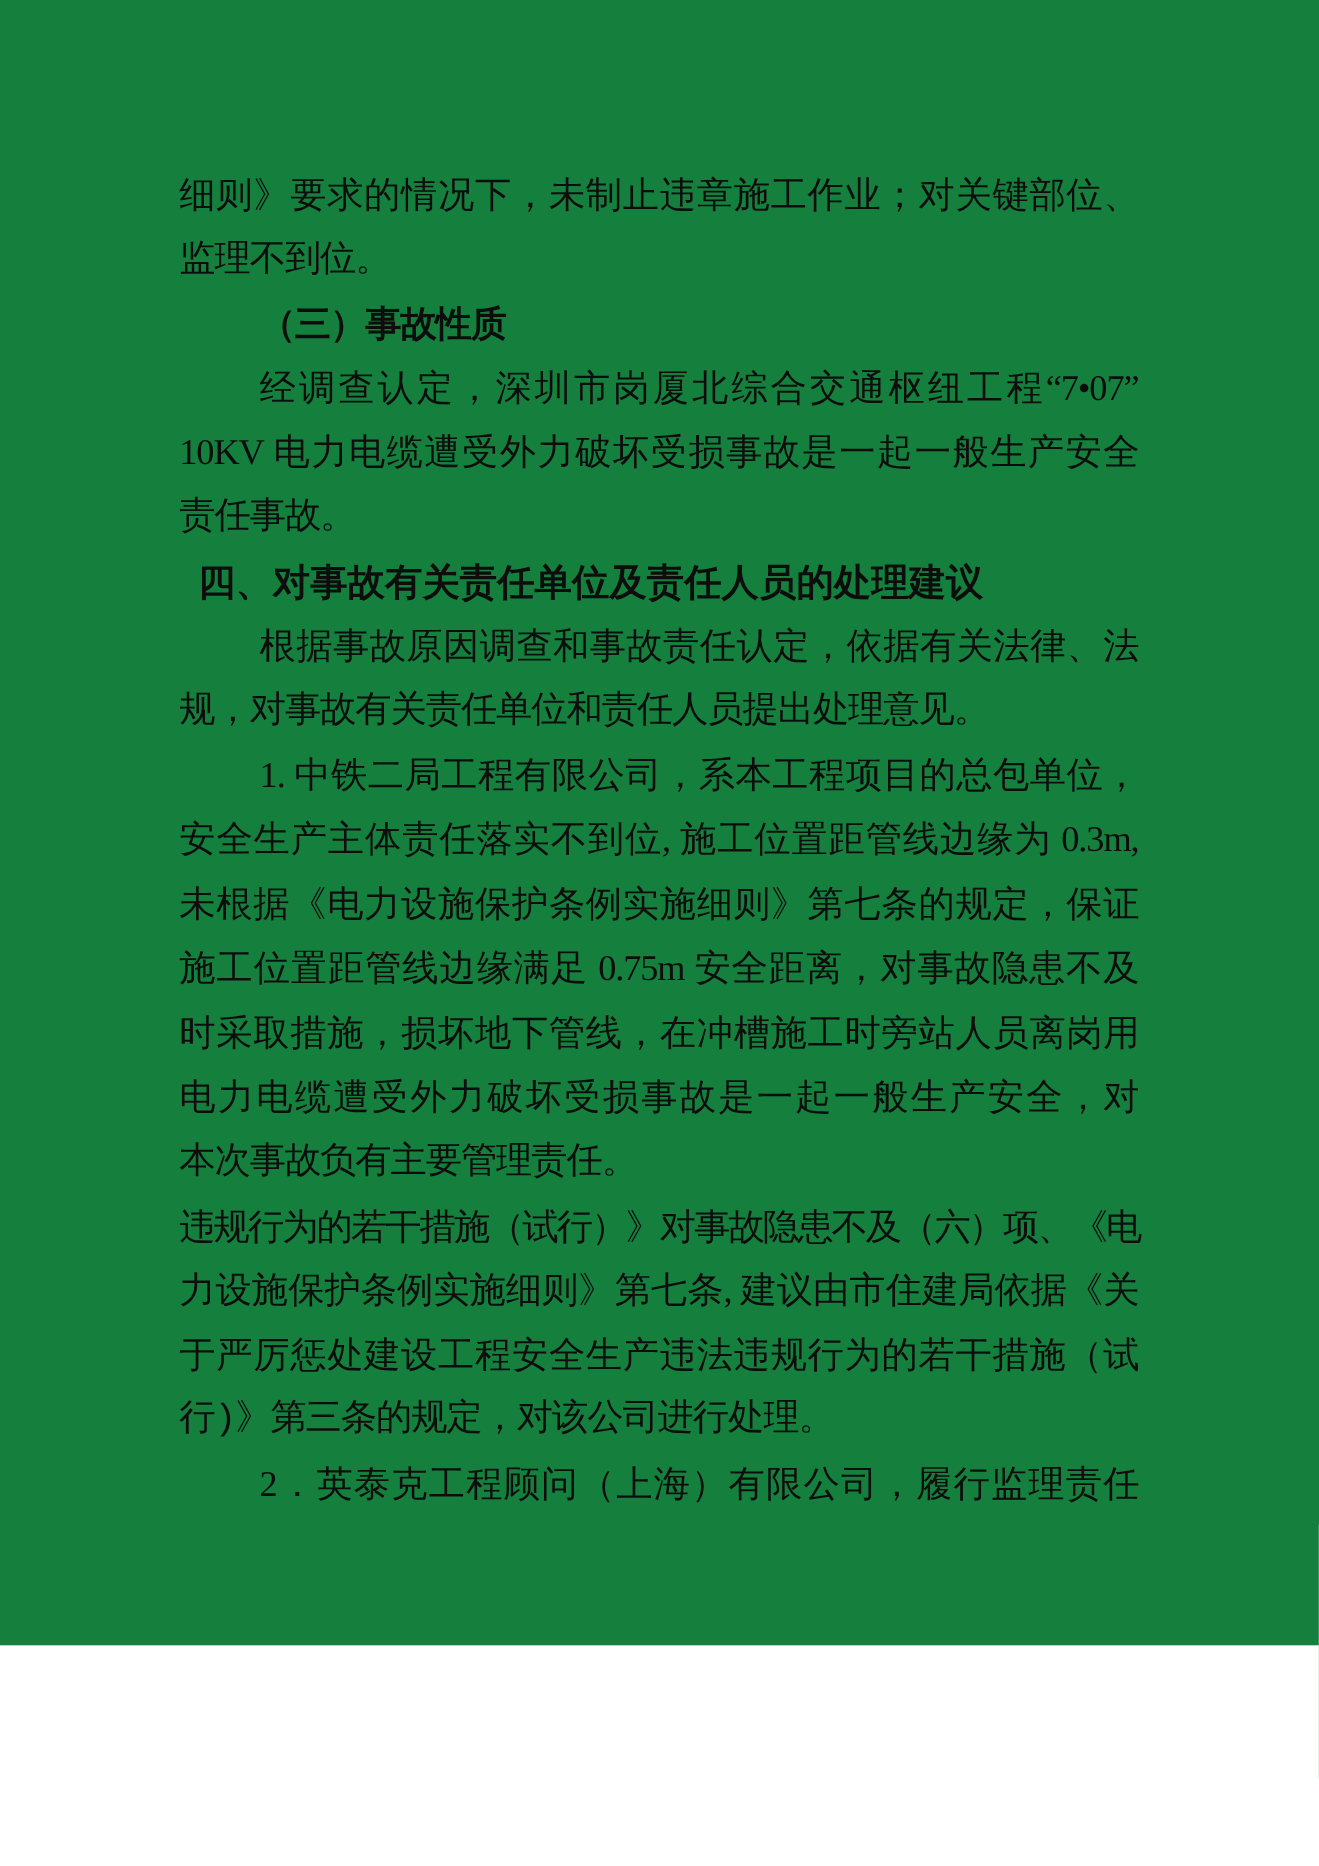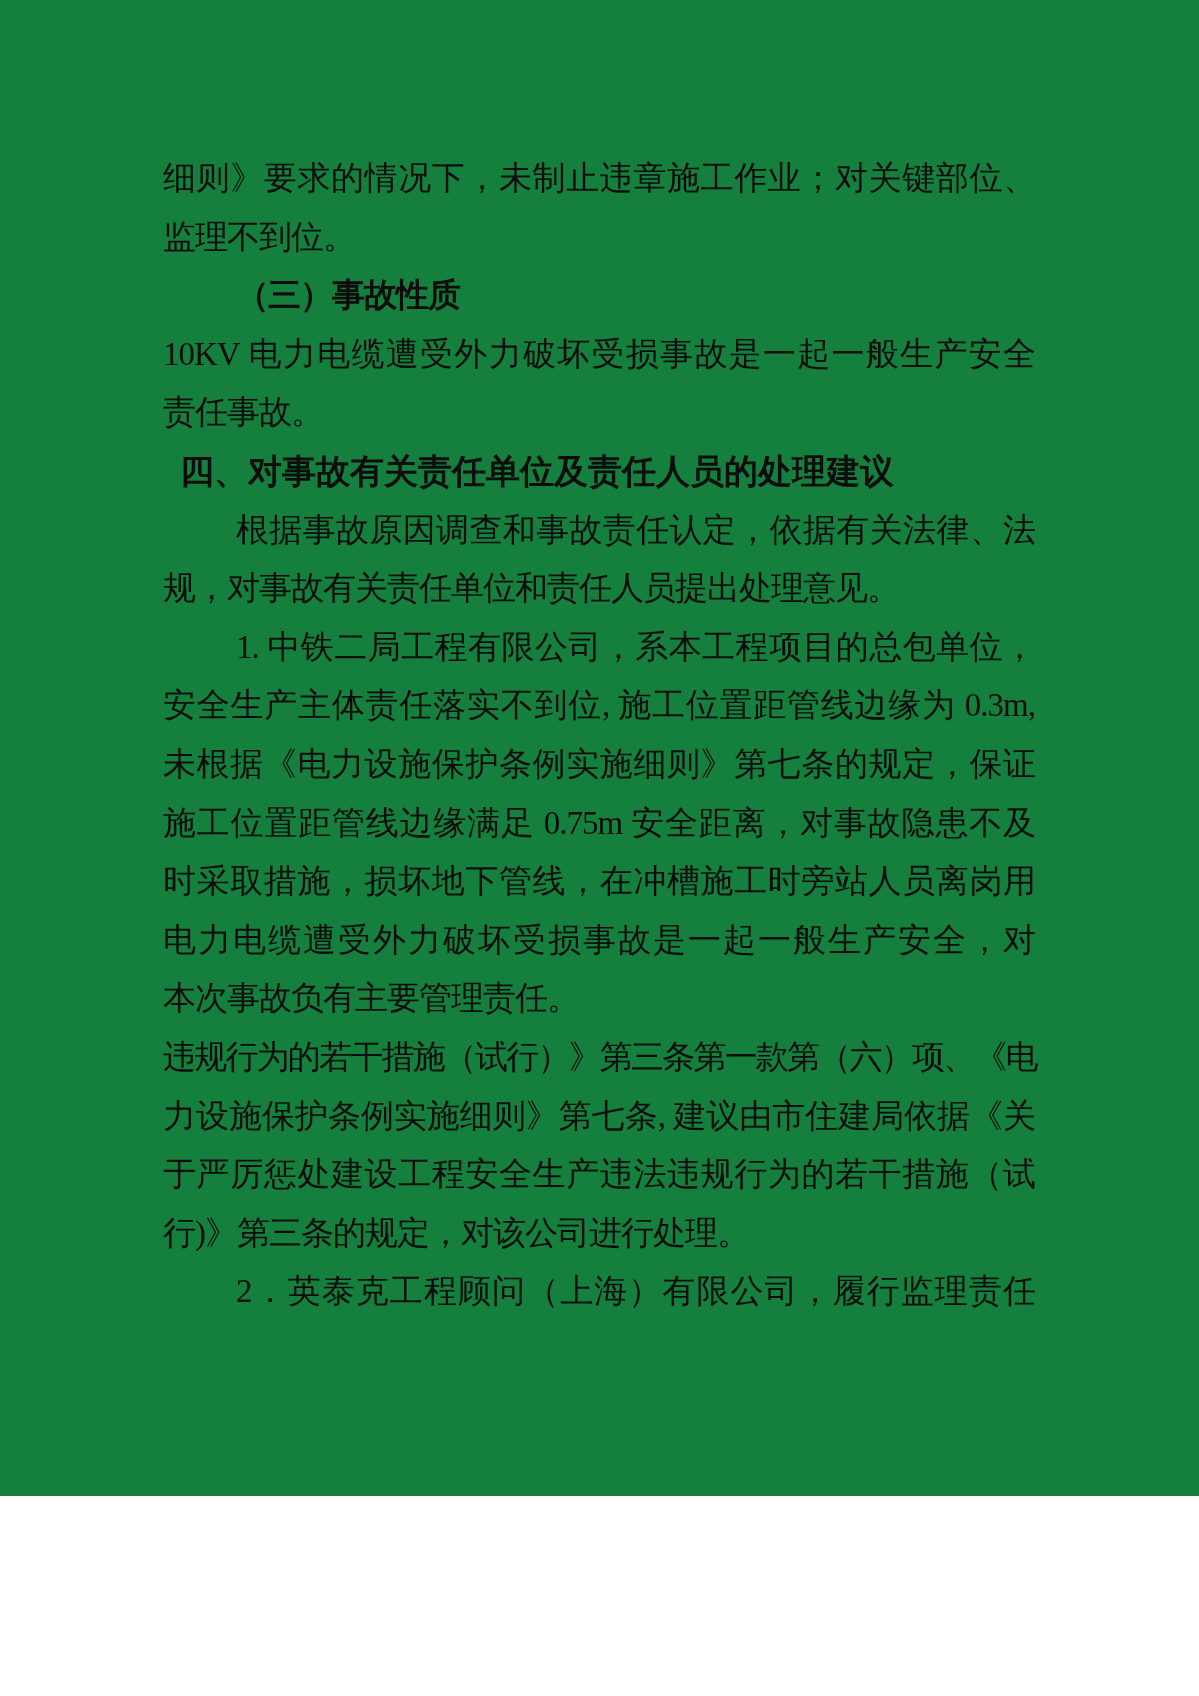--- a/index.html
+++ b/index.html
@@ -32,20 +32,21 @@
     color: #0d0d0d;
     text-align: justify;
     text-align-last: justify;
     text-justify: inter-character;
     white-space: normal;
     overflow: visible;
   }
   .line.end {
     text-align: left;
     text-align-last: left;
+    font-family: Liberation Mono, monospace;
   }
   .line.indent {
     text-indent: 73px;
   }
   .line.tight {
     letter-spacing: -3.5px;
   }
   .line.h-sub {
     font-weight: bold;
     text-align: center;
@@ -73,32 +74,33 @@
   }
 </style>
 </head>
 <body>
 
 <div class="page">
   <div class="content" id="doc-lines">
       <div class="line">细则》要求的情况下，未制止违章施工作业；对关键部位、</div>
       <div class="line end">监理不到位。</div>
       <div class="line h-sub indent">（三）事故性质</div>
+      <div class="line indent">经调查认定，深圳市岗厦北综合交通枢纽工程“7•07”</div>
       <div class="line">10KV 电力电缆遭受外力破坏受损事故是一起一般生产安全</div>
       <div class="line end">责任事故。</div>
       <div class="line h-main">四、对事故有关责任单位及责任人员的处理建议</div>
       <div class="line indent">根据事故原因调查和事故责任认定，依据有关法律、法</div>
       <div class="line end">规，对事故有关责任单位和责任人员提出处理意见。</div>
       <div class="line indent">1. 中铁二局工程有限公司，系本工程项目的总包单位，</div>
       <div class="line">安全生产主体责任落实不到位, 施工位置距管线边缘为 0.3m,</div>
       <div class="line">未根据《电力设施保护条例实施细则》第七条的规定，保证</div>
       <div class="line">施工位置距管线边缘满足 0.75m 安全距离，对事故隐患不及</div>
       <div class="line">时采取措施，损坏地下管线，在冲槽施工时旁站人员离岗用</div>
       <div class="line">电力电缆遭受外力破坏受损事故是一起一般生产安全，对</div>
       <div class="line end">本次事故负有主要管理责任。</div>
-      <div class="line tight">违规行为的若干措施（试行）》第三条第一款第（六）项、《电</div>
+      <div class="line tight">违规行为的若干措施（试行）》对事故隐患不及（六）项、《电</div>
       <div class="line">力设施保护条例实施细则》第七条, 建议由市住建局依据《关</div>
       <div class="line">于严厉惩处建设工程安全生产违法违规行为的若干措施（试</div>
       <div class="line end">行)》第三条的规定，对该公司进行处理。</div>
       <div class="line indent">2．英泰克工程顾问（上海）有限公司，履行监理责任</div>
     </div>
   <div class="page-num">14</div>
 </div>
 
 </body></html>

